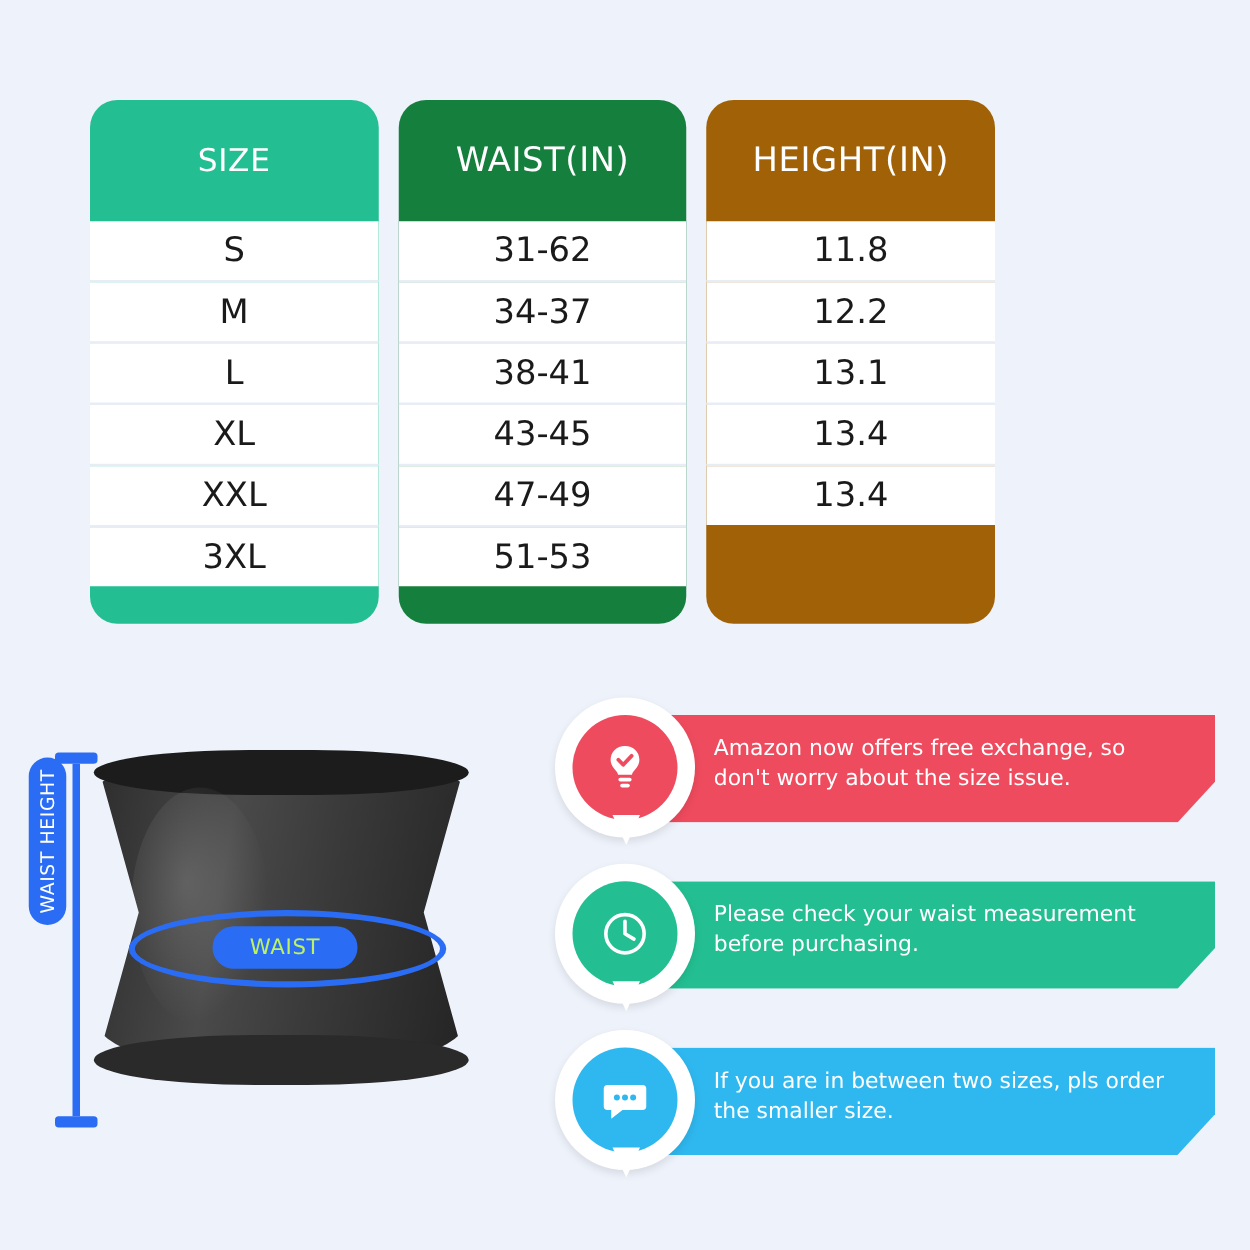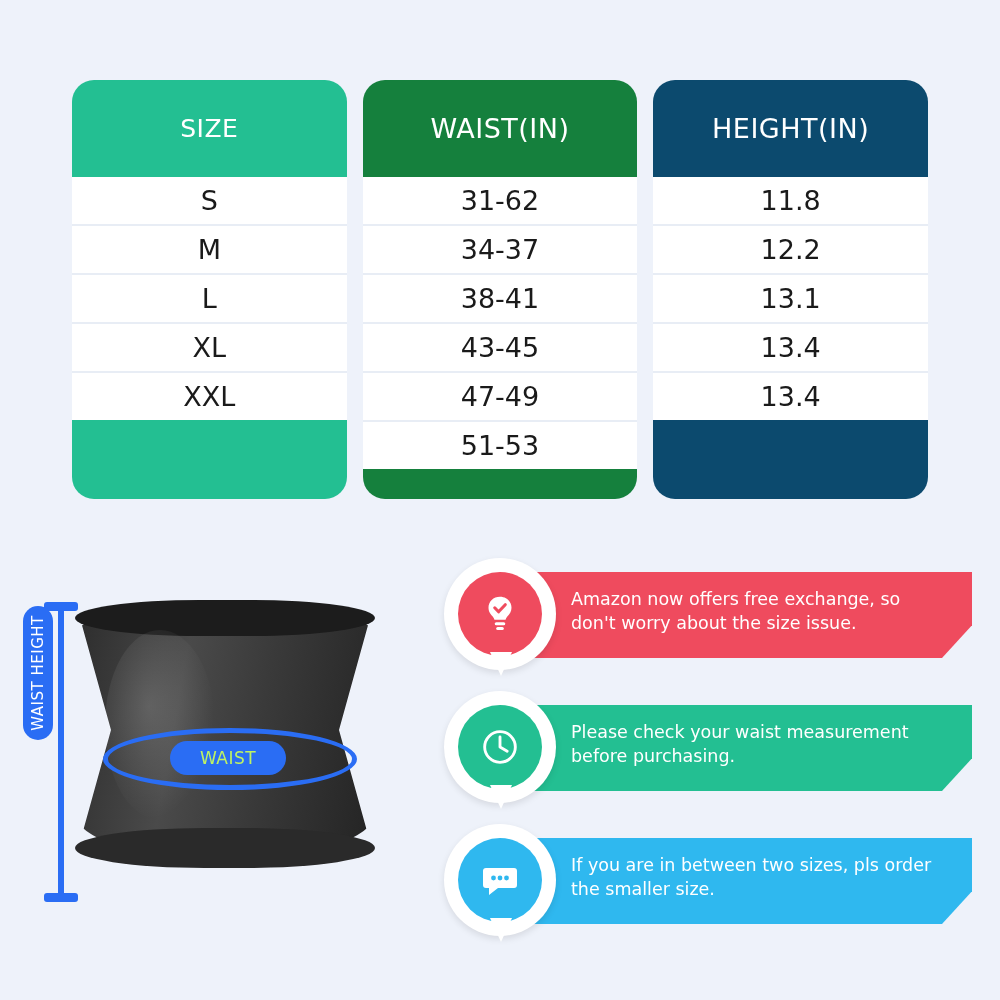--- a/index.html
+++ b/index.html
@@ -13,34 +13,34 @@
     font-family: "DejaVu Sans", sans-serif;
     overflow: hidden;
     position: relative;
   }
 
   
   .size-table {
     position: absolute;
     left: 72px;
     top: 80px;
-    width: 856px;
+    width: 724px;
     display: flex;
     gap: 16px;
   }
   .col {
     flex: 1 1 0;
     border-radius: 22px;
     overflow: hidden;
     position: relative;
     padding-bottom: 30px;
   }
   .col.size { background: #23bf92; }
   .col.waist { background: #15803d; }
-  .col.height { background: #0c4a6e; }
+  .col.height { background: #a16207; }
 
   .col-head {
     height: 97px;
     display: flex;
     align-items: center;
     justify-content: center;
     color: #ffffff;
     font-size: 27px;
     letter-spacing: 0.5px;
     font-family: "DejaVu Sans", sans-serif;
@@ -255,20 +255,21 @@
 
 <div class="size-table">
 
   <div class="col size">
     <div class="col-head">SIZE</div>
     <div class="cell">S</div>
     <div class="cell">M</div>
     <div class="cell">L</div>
     <div class="cell">XL</div>
     <div class="cell">XXL</div>
+    <div class="cell">3XL</div>
   </div>
 
   <div class="col waist">
     <div class="col-head">WAIST(IN)</div>
     <div class="cell">31-62</div>
     <div class="cell">34-37</div>
     <div class="cell">38-41</div>
     <div class="cell">43-45</div>
     <div class="cell">47-49</div>
     <div class="cell">51-53</div>

